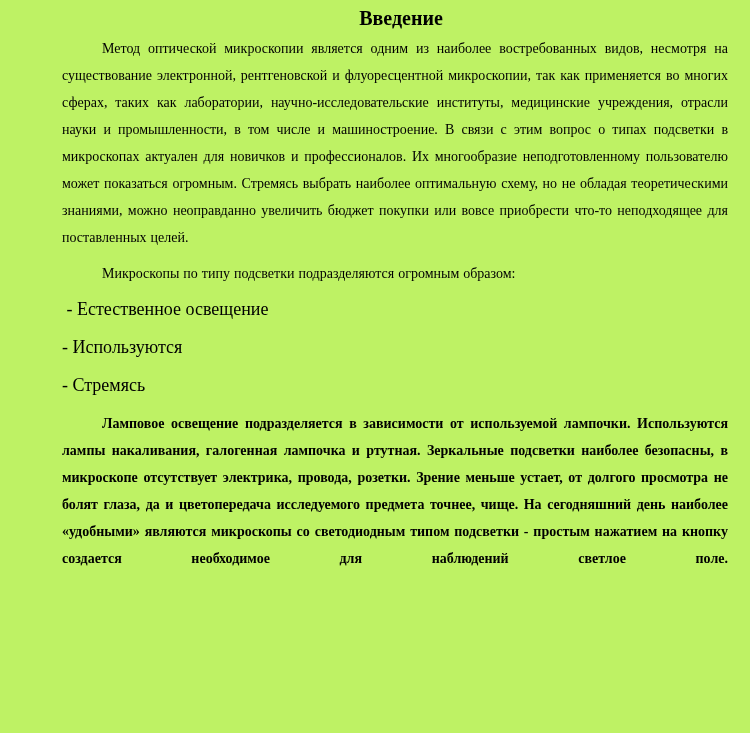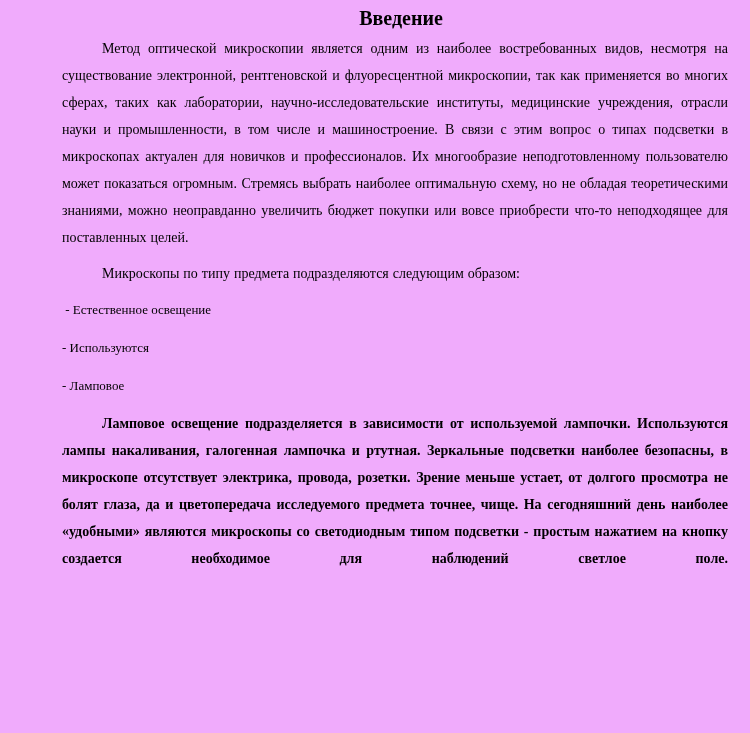--- a/index.html
+++ b/index.html
@@ -13,21 +13,21 @@
     overflow: hidden;
     font-family: "Liberation Serif", "DejaVu Serif", serif;
     color: #000000;
     -webkit-font-smoothing: antialiased;
   }
   .page {
     box-sizing: border-box;
     width: 750px;
     height: 733px;
     padding: 5px 10px 0 62px;
-    background: #f0abfc;
+    background: #bef264;
   }
   .doc-title {
     text-align: center;
     font-weight: bold;
     font-size: 20px;
     line-height: 26px;
     margin: 0 0 4px 0;
   }
   .para {
     font-size: 14px;
@@ -36,40 +36,40 @@
     text-indent: 40px;
     margin: 0 12px 9px 0;
     word-spacing: 0.5px;
   }
   .para.last {
     text-align-last: justify;
     margin-bottom: 0;
     font-weight: bold;
   }
   .list-item {
-    font-size: 13px;
+    font-size: 18px;
     line-height: 27px;
     text-align: left;
     white-space: pre-wrap;
     margin: 0 0 11px 0;
   }
 </style>
 </head>
 <body>
 
 <div class="page">
 
   <h1 class="doc-title">Введение</h1>
 
   <p class="para">Метод оптической микроскопии является одним из наиболее востребованных видов, несмотря на существование электронной, рентгеновской и флуоресцентной микроскопии, так как применяется во многих сферах, таких как лаборатории, научно-исследовательские институты, медицинские учреждения, отрасли науки и промышленности, в том числе и машиностроение. В связи с этим вопрос о типах подсветки в микроскопах актуален для новичков и профессионалов. Их многообразие неподготовленному пользователю может показаться огромным. Стремясь выбрать наиболее оптимальную схему, но не обладая теоретическими знаниями, можно неоправданно увеличить бюджет покупки или вовсе приобрести что-то неподходящее для поставленных целей.</p>
 
-  <p class="para">Микроскопы по типу предмета подразделяются следующим образом:</p>
+  <p class="para">Микроскопы по типу подсветки подразделяются огромным образом:</p>
 
   <div class="list-item"> - Естественное освещение</div>
 
 
   <div class="list-item">- Используются</div>
 
-  <div class="list-item">- Ламповое</div>
+  <div class="list-item">- Стремясь</div>
 
   <p class="para last">Ламповое освещение подразделяется в зависимости от используемой лампочки. Используются лампы накаливания, галогенная лампочка и ртутная. Зеркальные подсветки наиболее безопасны, в микроскопе отсутствует электрика, провода, розетки. Зрение меньше устает, от долгого просмотра не болят глаза, да и цветопередача исследуемого предмета точнее, чище. На сегодняшний день наиболее «удобными» являются микроскопы со светодиодным типом подсветки - простым нажатием на кнопку создается необходимое для наблюдений светлое поле.</p>
 
 </div>
 
 </body></html>

